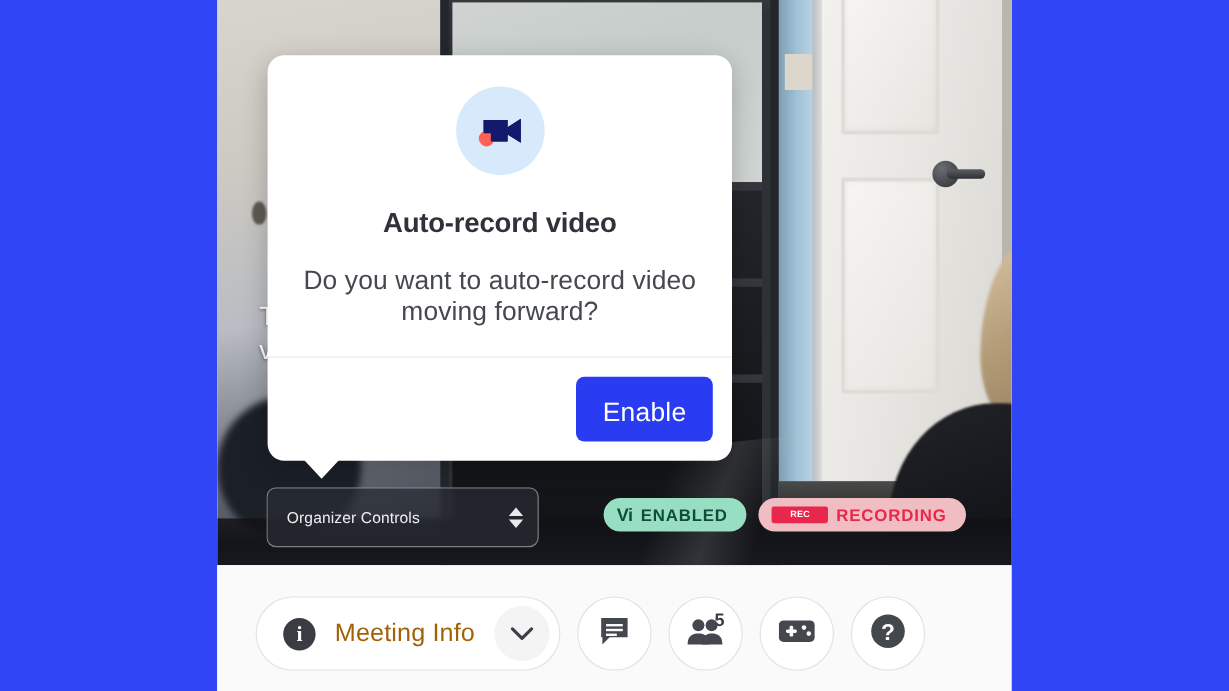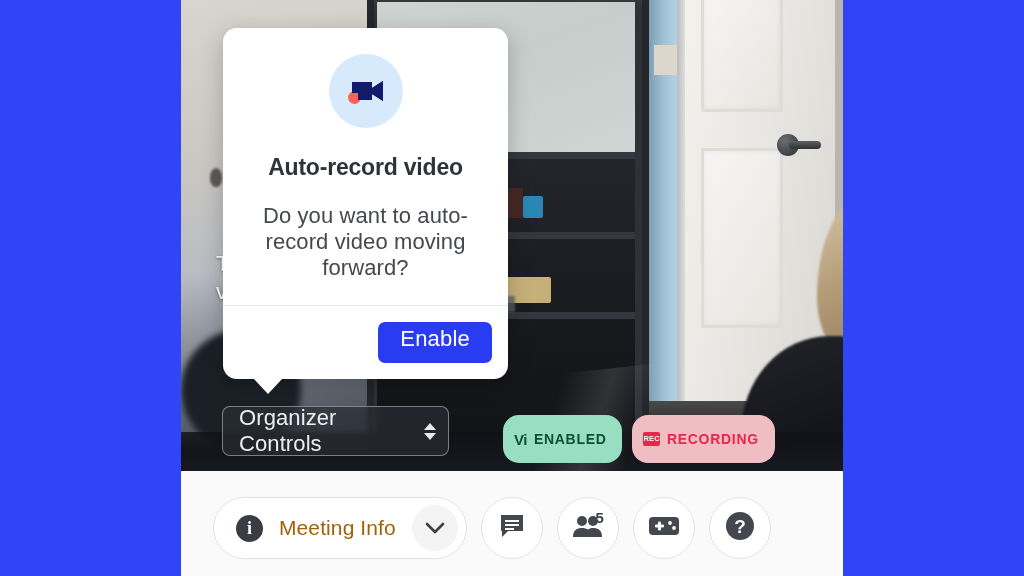--- a/index.html
+++ b/index.html
@@ -162,50 +162,50 @@
     position: absolute; left: 41px; top: 406px;
     width: 227px; height: 50px;
     background: rgba(42,45,52,.72);
     border: 1px solid rgba(196,200,208,.55);
     border-radius: 8px;
     display: flex; align-items: center;
     padding: 0 12px 0 16px;
     backdrop-filter: blur(2px);
   }
   #organizer-select .sel-label {
-    flex: 1; color: #eceef2; font-size: 22px; letter-spacing: .1px;
+    flex: 1; color: #eceef2; font-size: 13px; letter-spacing: .1px;
   }
   .stepper { display:flex; flex-direction: column; align-items:center; gap:3px; }
   .stepper .ar { width: 0; height: 0; border-left: 6px solid transparent; border-right: 6px solid transparent; }
   .stepper .up { border-bottom: 7px solid #e7e9ee; }
   .stepper .dn { border-top: 7px solid #e7e9ee; }
 
   
   .badges {
     position: absolute; left: 322px; top: 415px;
     display: flex; gap: 10px; align-items: center;
   }
   .badge {
-    height: 48px; border-radius: 16px;
+    height: 28px; border-radius: 16px;
     display: flex; align-items: center; gap: 7px;
     padding: 0 16px 0 11px;
     font-size: 14px; font-weight: bold; letter-spacing: .7px;
   }
   .badge-enabled { background: #98dec3; color: #0d4d39; }
   .badge-recording { background: #f0bdc2; color: #e8274a; }
   .vi-mark { font-size: 15px; font-weight: bold; color: #0d4d39; letter-spacing: -.5px; }
   .rec-chip {
     background: #e8274a; color: #fff; font-size: 7.5px; font-weight: bold;
-    border-radius: 2px; padding: 3px 0; letter-spacing: .2px; line-height: 1;
+    border-radius: 2px; padding: 3px 15px; letter-spacing: .2px; line-height: 1;
   }
 
   
   #dialog {
-    position: absolute; left: 42px; top: 28px;
-    width: 285px;
+    position: absolute; left: 42px; top: 46px;
+    width: 387px;
     background: #fff;
     border-radius: 14px;
     box-shadow: 0 6px 22px rgba(0,0,0,.22);
     overflow: visible;
   }
   #dialog .dlg-body { padding: 26px 26px 24px; text-align: center; }
   .dlg-icon-wrap {
     width: 74px; height: 74px; border-radius: 50%;
     background: #d7eafc; margin: 0 auto 26px;
     display: flex; align-items: center; justify-content: center;
@@ -218,21 +218,21 @@
     font-size: 22px; color: #45484f; line-height: 26px; letter-spacing: .1px;
   }
   .dlg-divider { height: 1px; background: #e9eaec; }
   .dlg-footer {
     padding: 16px 16px 16px; display: flex; justify-content: flex-end;
   }
   #enable-button {
     background: #2a3cf2; color: #fff;
     border: none; border-radius: 7px;
     font-family: "Liberation Sans", sans-serif;
-    font-size: 22px; padding: 4px 22px 11px;
+    font-size: 22px; padding: 17px 22px 11px;
     cursor: pointer; letter-spacing: .2px;
   }
   .dlg-tail {
     position: absolute; left: 30px; bottom: -15px;
     width: 0; height: 0;
     border-left: 15px solid transparent;
     border-right: 15px solid transparent;
     border-top: 16px solid #fff;
   }
 

